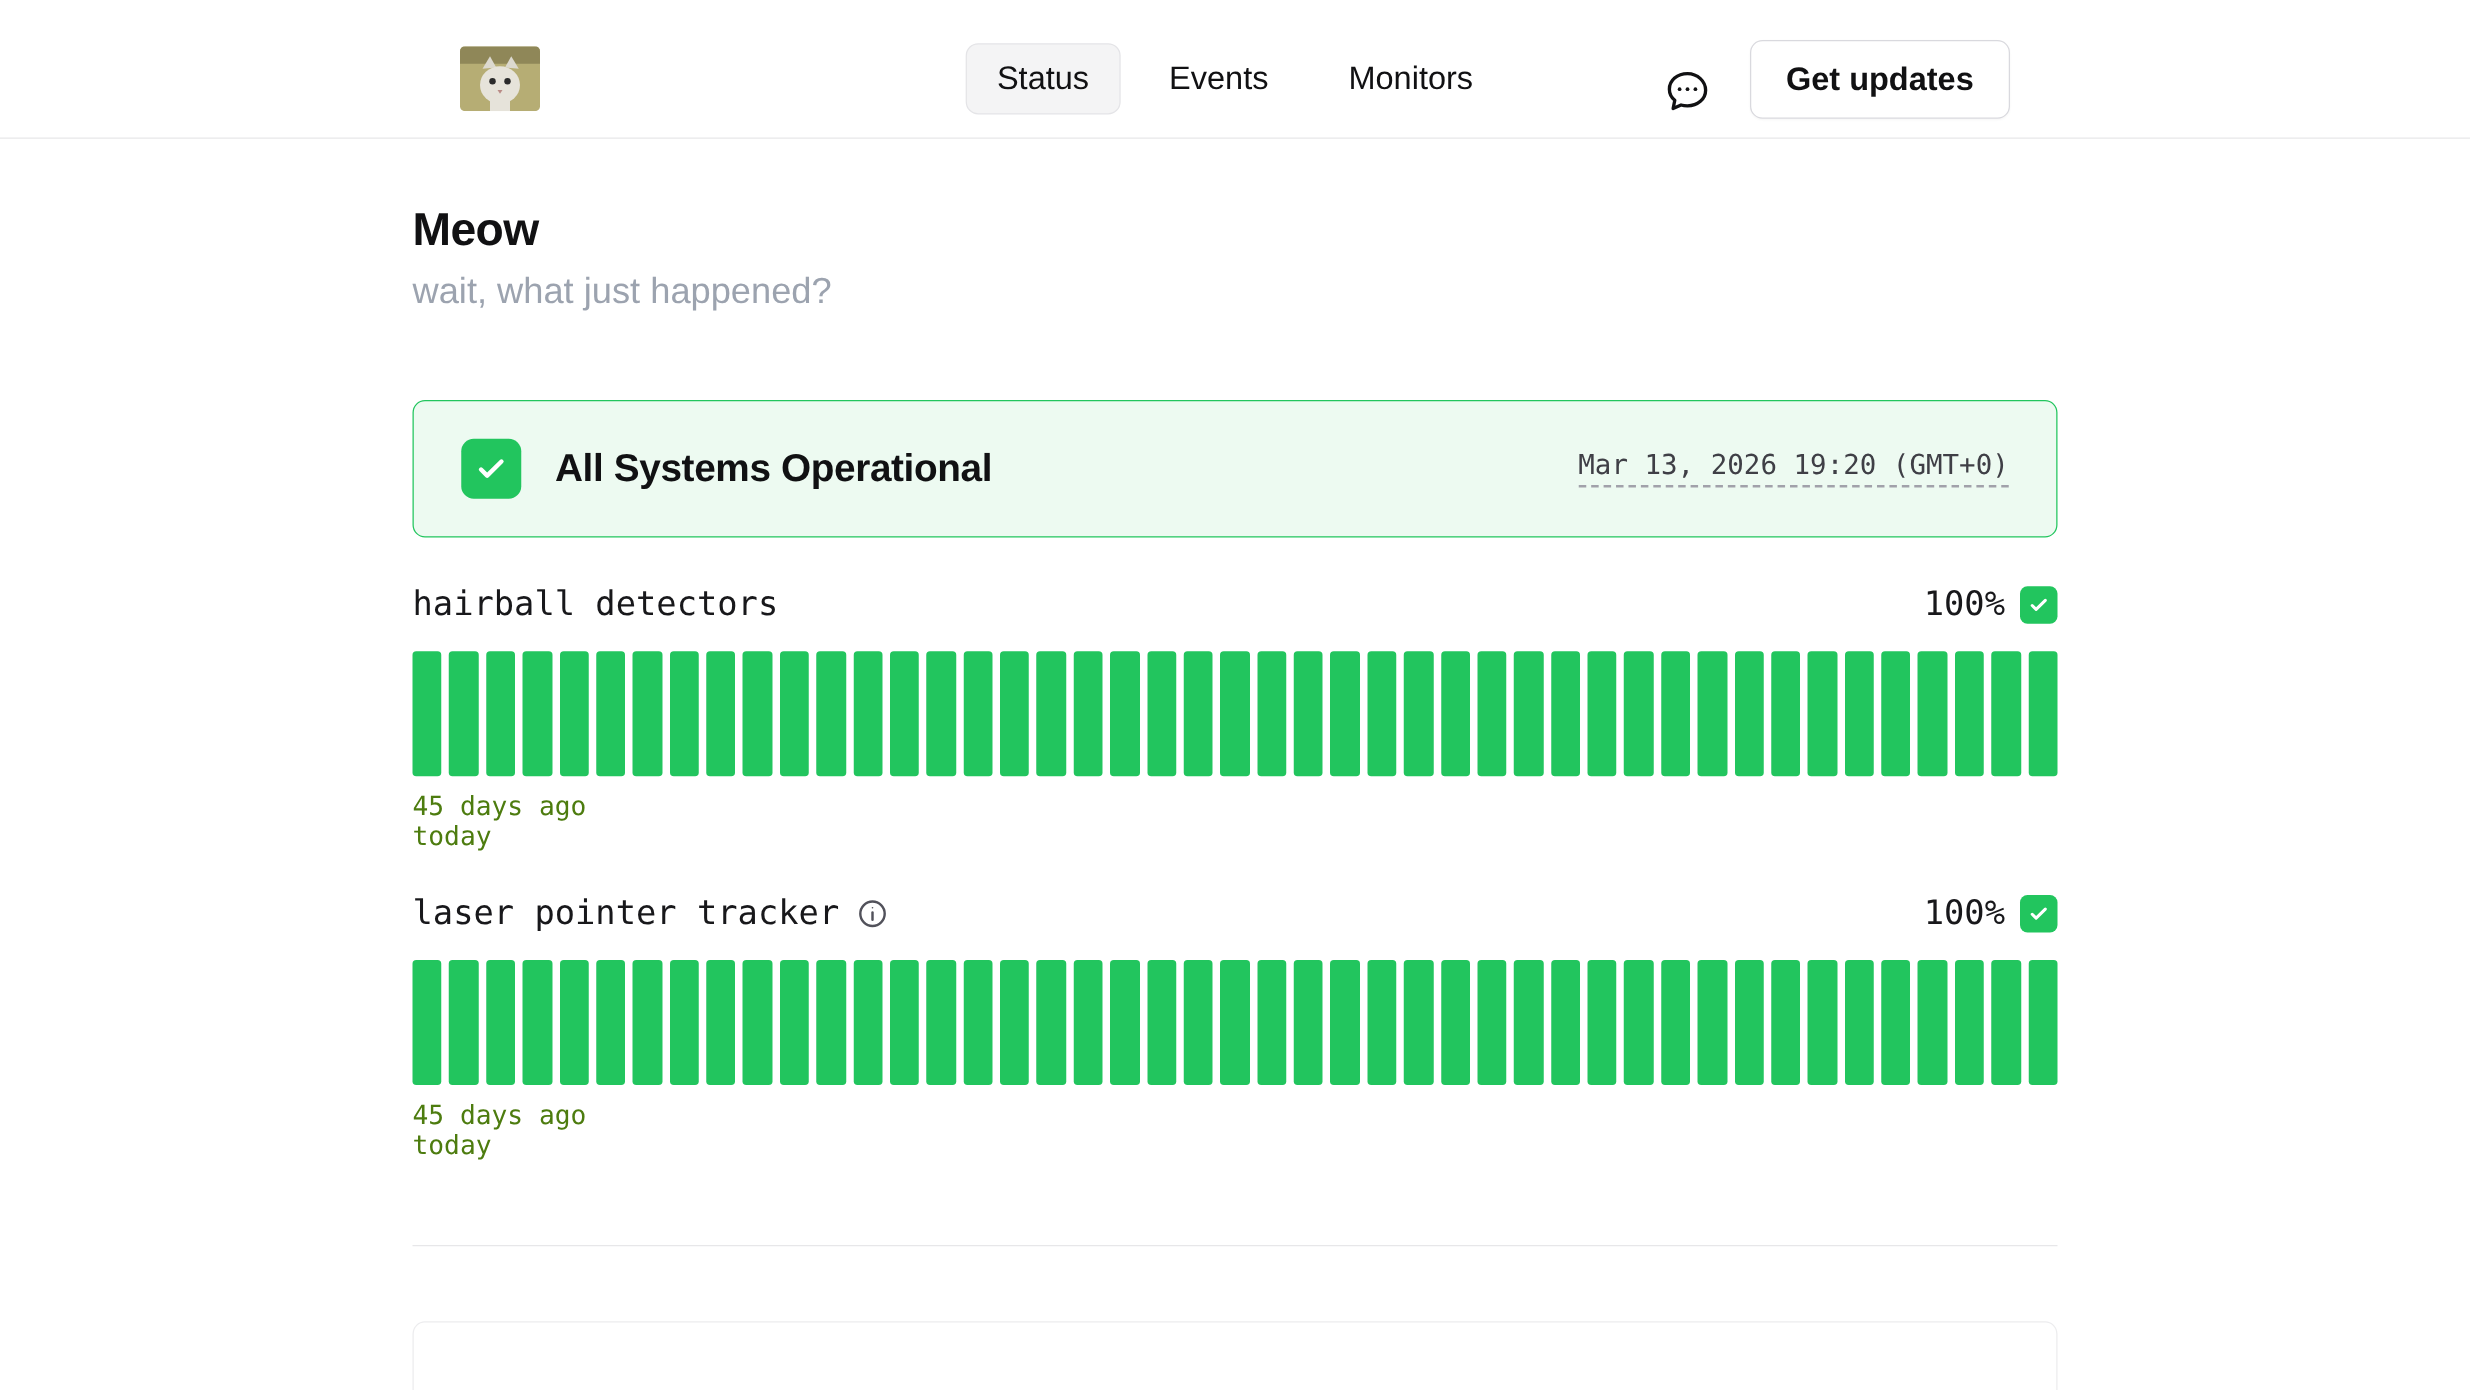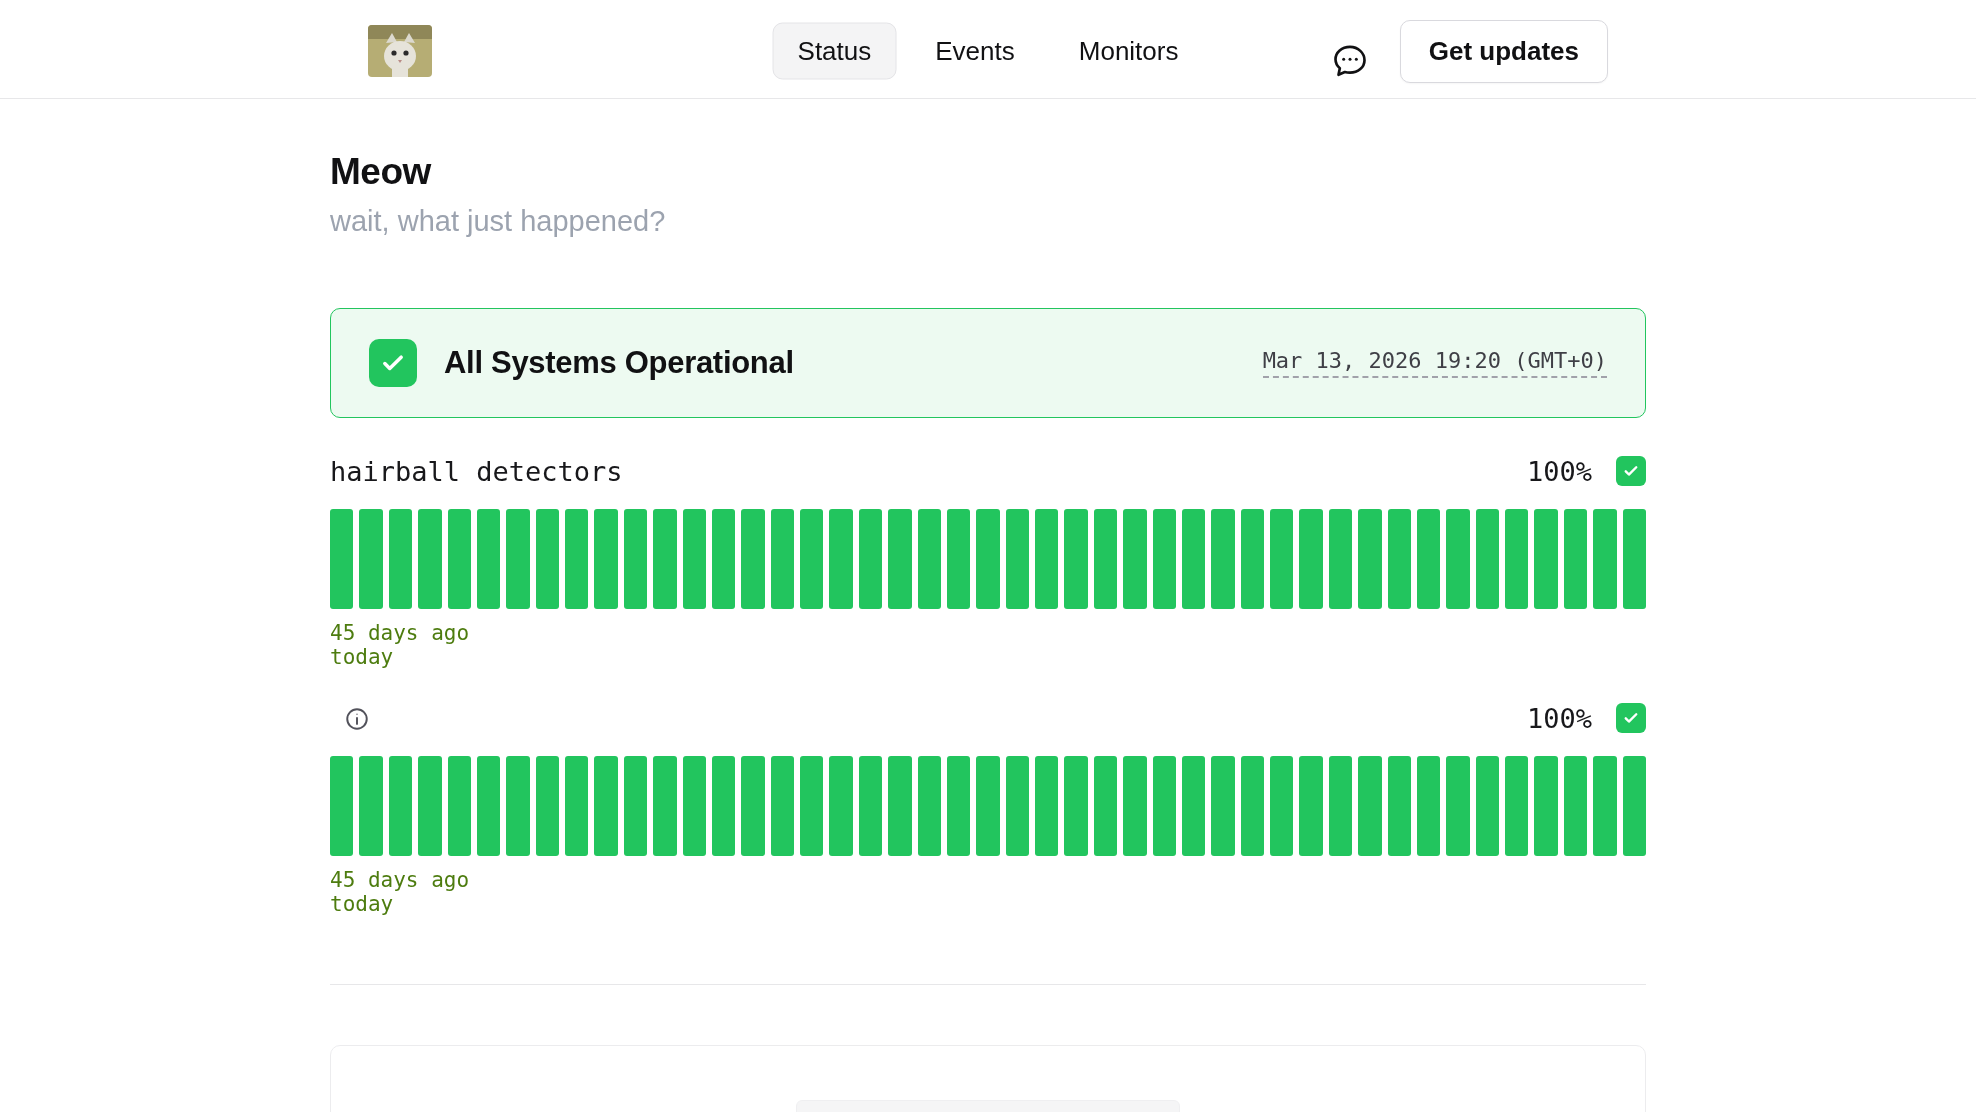--- a/index.html
+++ b/index.html
@@ -6,21 +6,21 @@
   html,body { width:1976px; height:1112px; overflow:hidden; background:#ffffff;
     font-family:"Liberation Sans", sans-serif; color:#111113; }
   :root{
     --green:#22c55e;
     --green-bg:#edfaf1;
     --mono:"DejaVu Sans Mono", monospace;
   }
 
   
   .navbar { height:95px; border-bottom:1px solid #e7e7e9; background:#fff; }
-  .nav-inner { width:1240px; height:100%; margin:4px auto; position:relative;
+  .nav-inner { width:1240px; height:100%; margin:16px auto; position:relative;
     display:flex; align-items:center; justify-content:space-between; }
   .logo { width:64px; height:52px; border-radius:4px; overflow:hidden; display:block; cursor:pointer; }
   .logo svg { display:block; }
   .nav-tabs { position:absolute; left:50%; top:50%; transform:translate(-50%,-50%);
     display:flex; align-items:center; gap:14px; }
   .tab { font-family:inherit; font-size:26px; color:#111113; background:transparent;
     border:1px solid transparent; border-radius:10px; padding:12px 24px; cursor:pointer; }
   .tab.active { background:#f4f4f5; border-color:#e4e4e7; }
   .nav-right { display:flex; align-items:flex-end; gap:28px; }
   .icon-btn { background:none; border:none; cursor:pointer; width:44px; height:44px;
@@ -43,21 +43,21 @@
   .banner-title { font-size:31px; font-weight:700; margin-left:27px; letter-spacing:-.3px; }
   .banner-time { margin-left:auto; font-family:var(--mono); font-size:22px; color:#3f3f46;
     border-bottom:2px dashed #a1a1aa; padding-bottom:3px; cursor:pointer; white-space:nowrap; }
 
   
   .monitor { margin-top:38px; }
   .monitor + .monitor { margin-top:34px; }
   .monitor-head { display:flex; align-items:center; }
   .monitor-name { font-family:var(--mono); font-size:27px; font-weight:500; color:#18181b; }
   .info-ic { margin-left:14px; display:flex; align-items:center; cursor:pointer; }
-  .monitor-right { margin-left:auto; display:flex; align-items:flex-start; gap:24px; }
+  .monitor-right { margin-left:auto; display:flex; align-items:flex-end; gap:12px; }
   .uptime { font-family:var(--mono); font-size:27px; color:#18181b; }
   .mini-check { width:30px; height:30px; border-radius:6px; background:var(--green);
     display:flex; align-items:center; justify-content:center; }
   .bars { display:flex; gap:6px; margin-top:22px; height:100px; }
   .bar { flex:1 1 0; background:var(--green); border-radius:3px; cursor:pointer; }
   .bar-labels { display:flex; justify-content:space-between; margin-top:12px;
     font-family:var(--mono); font-size:21px; color:#4d7c0f;flex-direction:column; }
 
   
   .divider { border:none; border-top:1px solid #e7e7e9; margin:68px 0 60px 0; }
@@ -179,20 +179,21 @@
         <div class="bar"></div>
       </div>
     <div class="bar-labels">
       <span>45 days ago</span>
       <span>today</span>
     </div>
   </section>
 
   <section class="monitor">
     <div class="monitor-head">
+      <span class="monitor-name">laser pointer tracker</span>
       <span class="info-ic">
         <svg width="26" height="26" viewBox="0 0 24 24" fill="none" stroke="#52525b" stroke-width="1.8" stroke-linecap="round">
           <circle cx="12" cy="12" r="9"></circle>
           <line x1="12" y1="11" x2="12" y2="16.5"></line>
           <circle cx="12" cy="7.6" r="0.6" fill="#52525b" stroke="none"></circle>
         </svg>
       </span>
       <div class="monitor-right">
         <span class="uptime">100%</span>
         <span class="mini-check">

